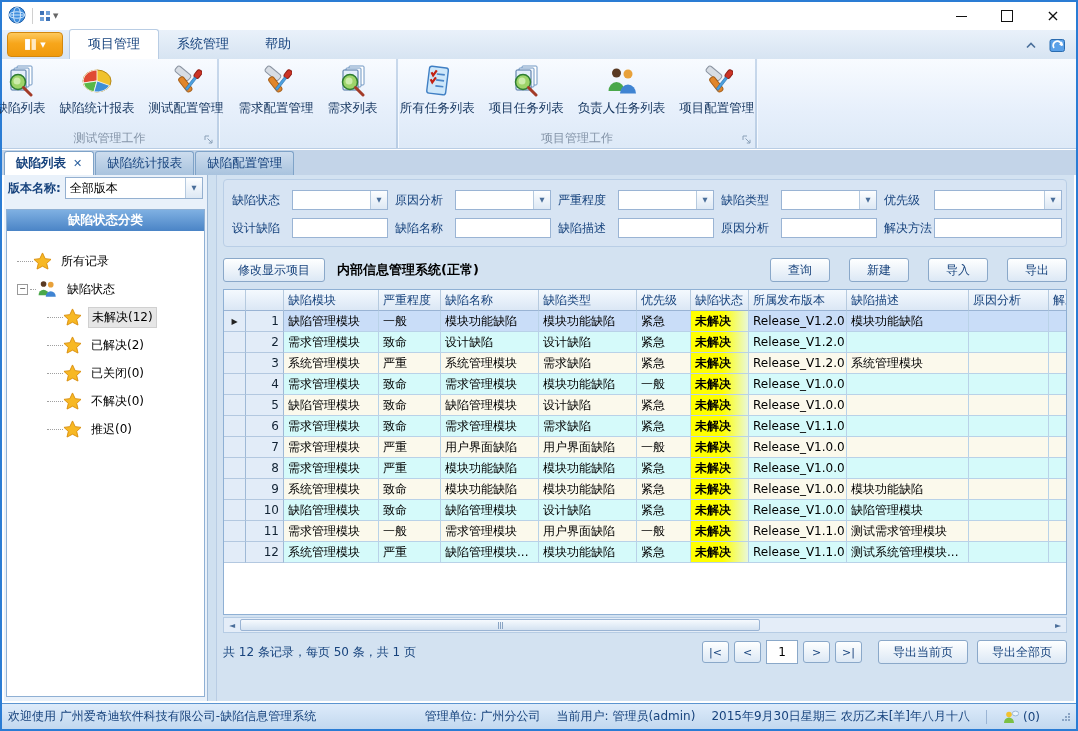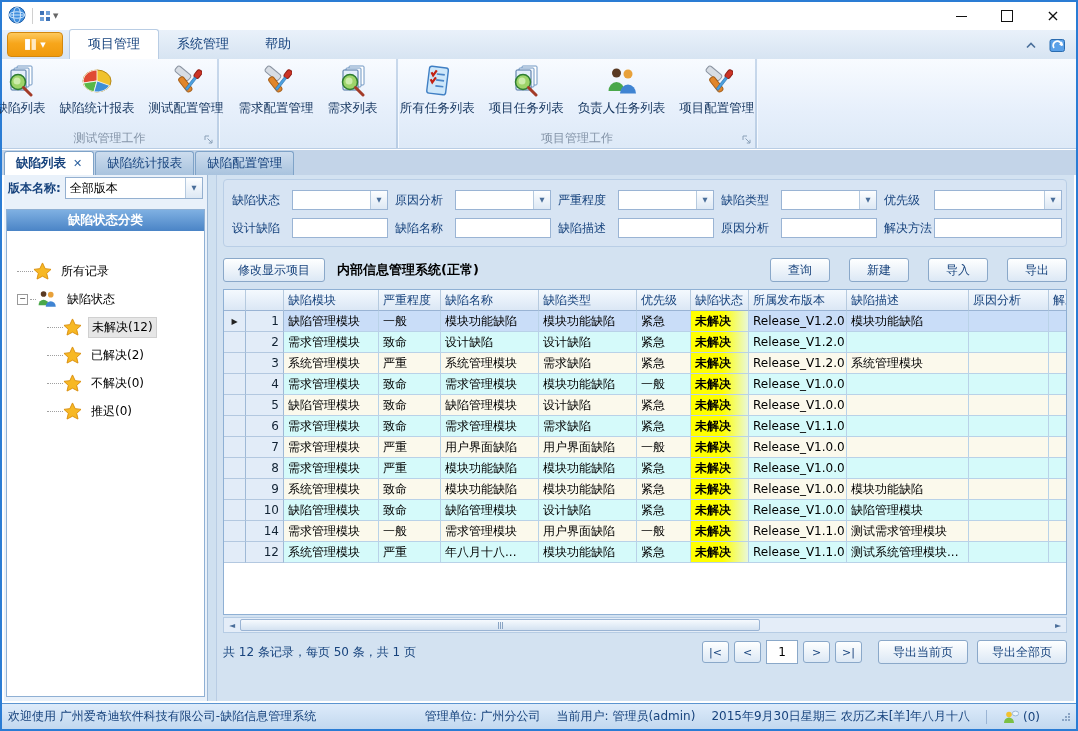--- a/index.html
+++ b/index.html
@@ -64,21 +64,21 @@
   .version-row{position:absolute;top:6px;left:4px;right:4px;height:14px;display:flex;align-items:center;}
   .vlabel{font-weight:bold;color:#17437d;margin-right:4px;white-space:nowrap;}
   .combo{flex:1;height:20px;background:#fff;border:1px solid #94b0d0;display:flex;align-items:center;cursor:pointer;}
   .combo .val{flex:1;padding-left:4px;font-size:12px;color:#000;}
   .combo .cbtn{width:16px;height:100%;background:linear-gradient(#fdfeff,#dde8f4);border-left:1px solid #b6cadf;
                display:flex;align-items:center;justify-content:center;font-size:6.5px;color:#4a6e9a;}
   .treepanel{position:absolute;top:34px;left:2px;right:2px;bottom:4px;border:1px solid #8fb0d4;background:#fff;
              display:flex;flex-direction:column;}
   .treehdr{height:21px;background:linear-gradient(#7fb0e2,#4a84c6);color:#fff;font-weight:bold;
            display:flex;align-items:center;justify-content:center;font-size:12.5px;}
-  .treebody{flex:1;padding-top:26px;overflow:hidden;}
+  .treebody{flex:1;padding-top:16px;overflow:hidden;}
   .titem{height:28px;display:flex;align-items:center;cursor:pointer;white-space:nowrap;}
   .titem .stub{border-bottom:1px dotted #a0a0a0;height:1px;}
   .titem .expbox{width:9px;height:9px;border:1px solid #999;background:#fff;font-size:8px;line-height:7px;
                  text-align:center;color:#333;margin-right:2px;flex:none;}
   .titem .lbl{margin-left:6px;padding:1px 3px;}
   .titem.selected .lbl{background:#e6e6e6;border:1px solid #d0d0d0;}
 
   
   .splitter{position:absolute;top:0;left:203px;width:9px;bottom:0;background:#cfe0f0;
             border-left:1px solid #9fb9d6;border-right:1px solid #9fb9d6;cursor:col-resize;}
@@ -439,20 +439,30 @@
               <span class="lbl">已解决(2)</span>
             </div>
             <div class="titem">
               <span style="width: 40px; flex: 0 0 auto;"></span>
               <span class="stub" style="width: 16px; flex: 0 0 auto;"></span>
               <span style="display: flex;">
                 <svg width="19" height="18" viewBox="0 0 20 19">
                   <path d="M10,1 L12.8,7 19,7.8 14.4,12 15.8,18 10,15 4.2,18 5.6,12 1,7.8 7.2,7 Z" fill="#f7b824" stroke="#d98f0e"></path>
                 </svg>
               </span>
+              <span class="lbl">已关闭(0)</span>
+            </div>
+            <div class="titem">
+              <span style="width: 40px; flex: 0 0 auto;"></span>
+              <span class="stub" style="width: 16px; flex: 0 0 auto;"></span>
+              <span style="display: flex;">
+                <svg width="19" height="18" viewBox="0 0 20 19">
+                  <path d="M10,1 L12.8,7 19,7.8 14.4,12 15.8,18 10,15 4.2,18 5.6,12 1,7.8 7.2,7 Z" fill="#f7b824" stroke="#d98f0e"></path>
+                </svg>
+              </span>
               <span class="lbl">不解决(0)</span>
             </div>
             <div class="titem">
               <span style="width: 40px; flex: 0 0 auto;"></span>
               <span class="stub" style="width: 16px; flex: 0 0 auto;"></span>
               <span style="display: flex;">
                 <svg width="19" height="18" viewBox="0 0 20 19">
                   <path d="M10,1 L12.8,7 19,7.8 14.4,12 15.8,18 10,15 4.2,18 5.6,12 1,7.8 7.2,7 Z" fill="#f7b824" stroke="#d98f0e"></path>
                 </svg>
               </span>
@@ -701,38 +711,38 @@
             <div class="gcell gdata" style="width: 98px;">设计缺陷</div>
             <div class="gcell gdata" style="width: 54px;">紧急</div>
             <div class="gcell gdata status" style="width: 58px;">未解决</div>
             <div class="gcell gdata" style="width: 98px;">Release_V1.0.0</div>
             <div class="gcell gdata" style="width: 122px;">缺陷管理模块</div>
             <div class="gcell gdata" style="width: 80px;"></div>
             <div class="gcell gdata" style="width: 90px;"></div>
           </div>
           <div class="grow cream">
             <div class="gcell rowhdr ind" style="width: 22px;"></div>
-            <div class="gcell rowhdr" style="width: 38px;">14</div>
+            <div class="gcell rowhdr" style="width: 38px;">11</div>
             <div class="gcell gdata" style="width: 95px;">需求管理模块</div>
             <div class="gcell gdata" style="width: 62px;">一般</div>
             <div class="gcell gdata" style="width: 98px;">需求管理模块</div>
             <div class="gcell gdata" style="width: 98px;">用户界面缺陷</div>
             <div class="gcell gdata" style="width: 54px;">一般</div>
             <div class="gcell gdata status" style="width: 58px;">未解决</div>
             <div class="gcell gdata" style="width: 98px;">Release_V1.1.0</div>
             <div class="gcell gdata" style="width: 122px;">测试需求管理模块</div>
             <div class="gcell gdata" style="width: 80px;"></div>
             <div class="gcell gdata" style="width: 90px;"></div>
           </div>
           <div class="grow cyan">
             <div class="gcell rowhdr ind" style="width: 22px;"></div>
             <div class="gcell rowhdr" style="width: 38px; text-align: center;">12</div>
             <div class="gcell gdata" style="width: 95px;">系统管理模块</div>
             <div class="gcell gdata" style="width: 62px;">严重</div>
-            <div class="gcell gdata" style="width: 98px;">年八月十八...</div>
+            <div class="gcell gdata" style="width: 98px;">缺陷管理模块...</div>
             <div class="gcell gdata" style="width: 98px;">模块功能缺陷</div>
             <div class="gcell gdata" style="width: 54px;">紧急</div>
             <div class="gcell gdata status" style="width: 58px;">未解决</div>
             <div class="gcell gdata" style="width: 98px;">Release_V1.1.0</div>
             <div class="gcell gdata" style="width: 122px;">测试系统管理模块...</div>
             <div class="gcell gdata" style="width: 80px;"></div>
             <div class="gcell gdata" style="width: 90px;"></div>
           </div>
         </div>
 

